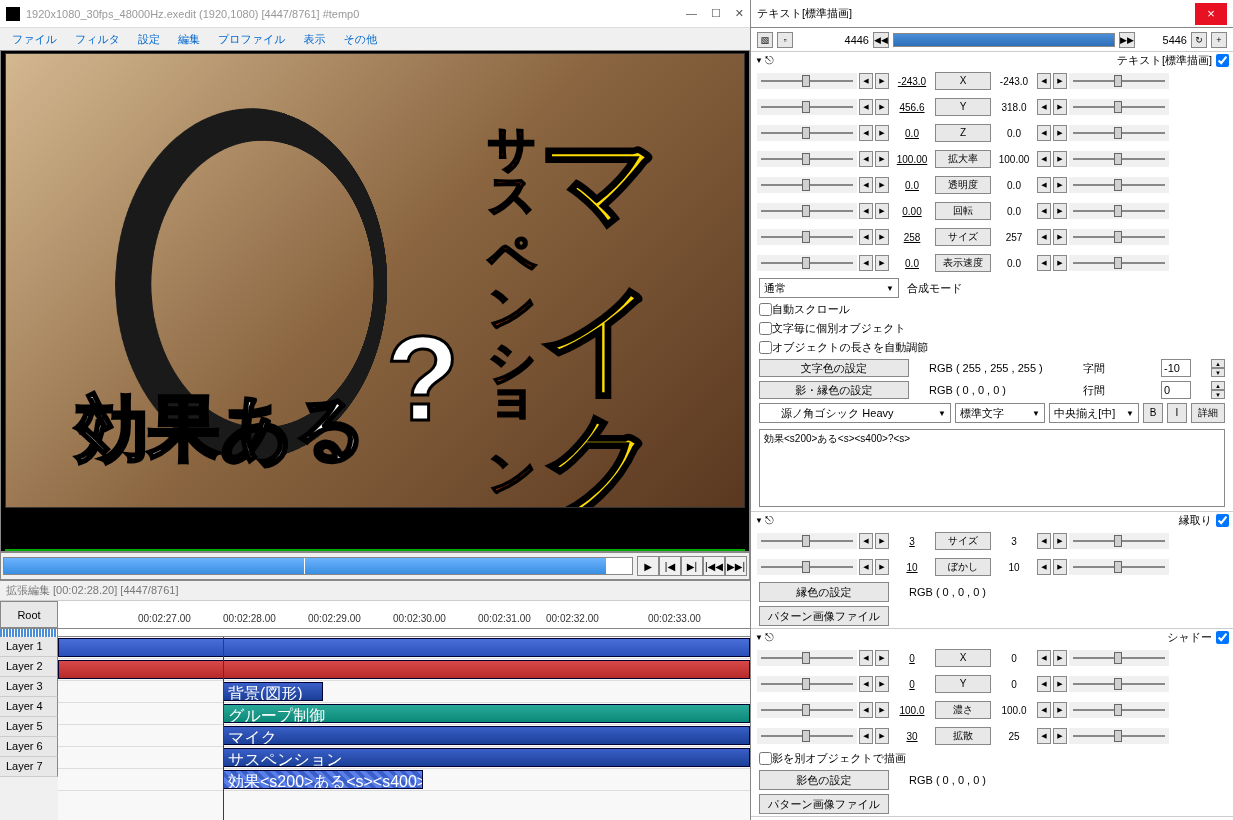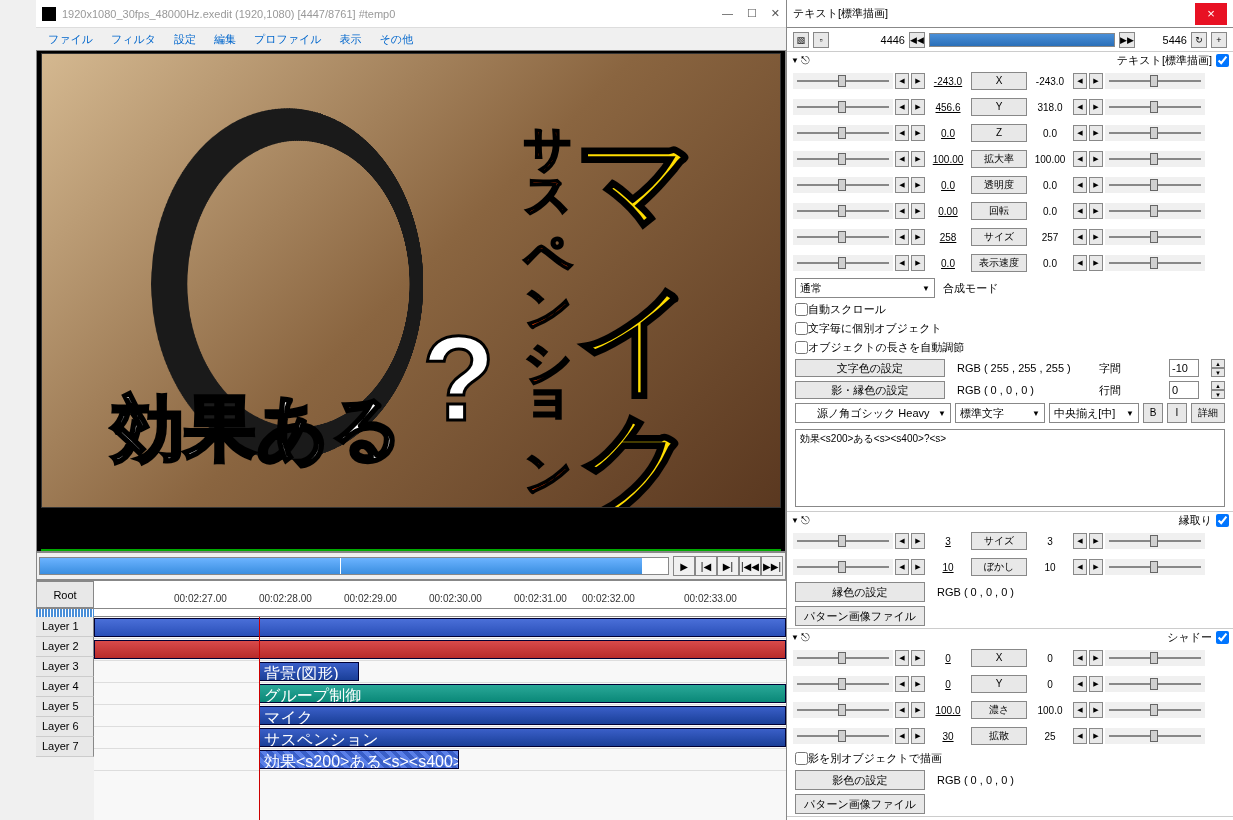--- a/index.html
+++ b/index.html
@@ -1,17 +1,17 @@
 <!DOCTYPE html>
 <html><head>
 <meta charset="utf-8">
 <style>
 * { margin: 0; padding: 0; box-sizing: border-box; font-family: "Meiryo UI", "MS UI Gothic", sans-serif; font-size: 11px; }
 body { background: #f0f0f0; width: 1233px; height: 820px; overflow: hidden; display: flex; }
-.left-pane { width: 750px; display: flex; flex-direction: column; margin-left: 36px; }
+.left-pane { width: 750px; display: flex; flex-direction: column; }
 .right-pane { flex: 1; display: flex; flex-direction: column; background: #fff; border-left: 1px solid #888; }
 
 
 .titlebar { height: 28px; background: #fff; border-bottom: 1px solid #ddd; display: flex; align-items: center; padding: 0 6px; color: #999; }
 .titlebar .icon { width: 14px; height: 14px; background: #000; margin-right: 6px; }
 .titlebar .title { flex: 1; }
 .titlebar .controls { display: flex; gap: 14px; color: #555; }
 
 
 .menubar { height: 22px; background: #f0f0f0; display: flex; align-items: center; padding: 0 4px; gap: 2px; color: #0066cc; }
@@ -74,21 +74,21 @@
 .mini-slider { width: 100px; height: 16px; position: relative; background: #f0f0f0; }
 .mini-slider .track { position: absolute; top: 7px; left: 4px; right: 4px; height: 2px; background: #888; }
 .mini-slider .thumb { position: absolute; top: 2px; width: 8px; height: 12px; background: #d0d0d0; border: 1px solid #666; }
 .spin-btn { width: 14px; height: 16px; border: 1px solid #888; background: #e8e8e8; font-size: 7px; display: flex; align-items: center; justify-content: center; }
 .param-val { width: 42px; text-align: center; font-size: 10px; }
 .param-val.ul { text-decoration: underline; }
 .param-btn { width: 56px; height: 18px; border: 1px solid #888; background: #e8e8e8; font-size: 10px; text-align: center; line-height: 16px; }
 .combo { height: 20px; border: 1px solid #888; background: #fff; padding: 1px 4px; display: flex; align-items: center; }
 .combo .arr { margin-left: auto; font-size: 8px; }
 .check-row { padding: 2px 8px; display: flex; align-items: center; min-height: 18px; }
-.color-row { padding: 2px 8px; display: flex; align-items: center; gap: 12px; min-height: 20px; }
+.color-row { padding: 2px 8px; display: flex; align-items: center; gap: 20px; min-height: 20px; }
 .color-btn { width: 150px; height: 18px; border: 1px solid #888; background: #e8e8e8; text-align: center; line-height: 16px; }
 .wide-btn { width: 130px; height: 20px; border: 1px solid #888; background: #e8e8e8; text-align: center; line-height: 18px; margin: 2px 8px; }
 .text-area { margin: 4px 8px; height: 78px; border: 1px solid #888; background: #fff; padding: 2px 4px; font-size: 10px; }
 .font-row { padding: 2px 8px; display: flex; gap: 4px; align-items: center; }
 .font-combo { flex: 1; padding-left: 21px; }
 .sq-btn { width: 20px; height: 20px; border: 1px solid #888; background: #e8e8e8; text-align: center; line-height: 18px; font-size: 10px; }
 .spin-pair { display: flex; flex-direction: column; }
 .spin-pair button { width: 14px; height: 9px; border: 1px solid #888; background: #e8e8e8; font-size: 6px; line-height: 6px; padding: 0; }
 .num-input { width: 30px; height: 18px; border: 1px solid #888; text-align: left; padding: 0 2px; margin-left: 36px; }
 </style>
@@ -131,20 +131,21 @@
     </div>
     <div class="scrub-btns">
       <div class="scrub-btn">▶</div>
       <div class="scrub-btn">|◀</div>
       <div class="scrub-btn">▶|</div>
       <div class="scrub-btn">|◀◀</div>
       <div class="scrub-btn">▶▶|</div>
     </div>
   </div>
   <div class="timeline">
+    <div class="tl-title">拡張編集 [00:02:28.20] [4447/8761]</div>
     <div class="tl-header">
       <div class="tl-root">Root</div>
       <div class="tl-ruler">
         <span class="tl-tick" style="left:80px">00:02:27.00</span>
         <span class="tl-tick" style="left:165px">00:02:28.00</span>
         <span class="tl-tick" style="left:250px">00:02:29.00</span>
         <span class="tl-tick" style="left:335px">00:02:30.00</span>
         <span class="tl-tick" style="left:420px">00:02:31.00</span>
         <span class="tl-tick" style="left:488px">00:02:32.00</span>
         <span class="tl-tick" style="left:590px">00:02:33.00</span>

